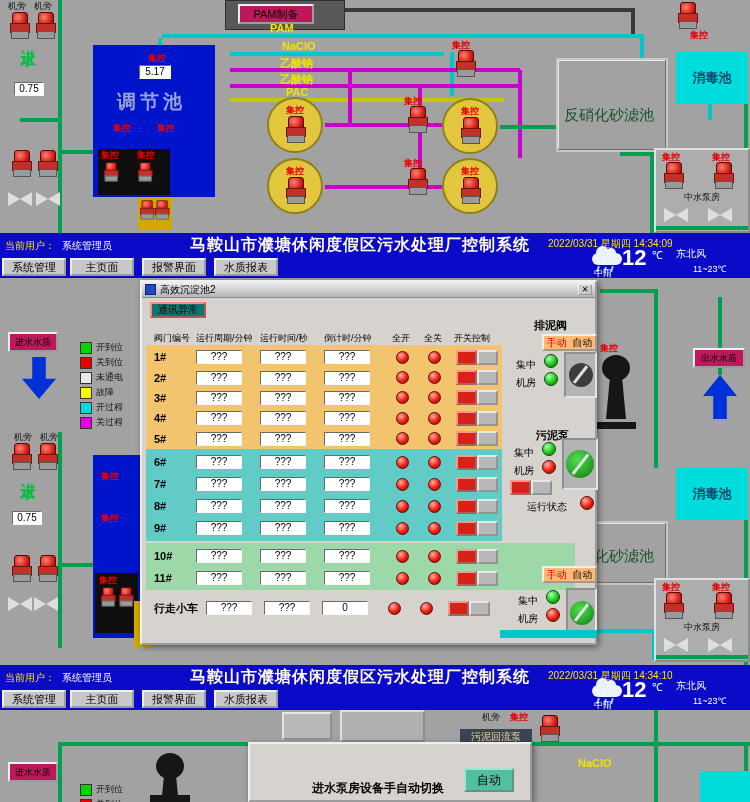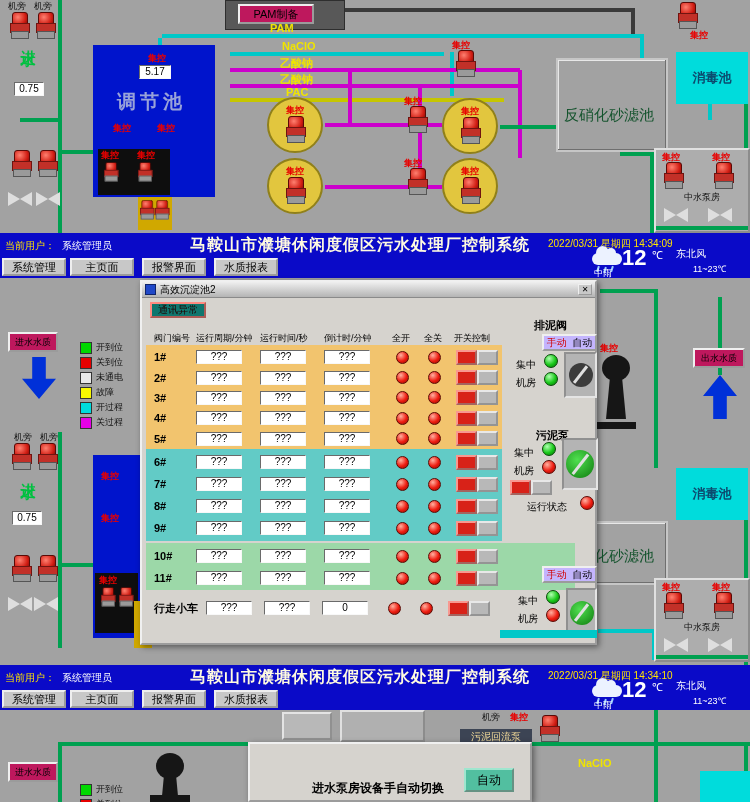--- a/index.html
+++ b/index.html
@@ -96,21 +96,21 @@
   .vid{width:42px;font-size:11px;font-weight:bold;color:#000;flex:none}
   .vbox{width:46px;height:14px;margin-right:18px;background:#fff;border:1px solid;border-color:#6a6a6a #f8f8f8 #f8f8f8 #6a6a6a;font-size:10px;line-height:12px;text-align:center;color:#000;box-sizing:border-box;flex:none}
   .vled{position:static;width:13px;height:13px;flex:none}
   .vled.one{margin:0 19px 0 8px}
   .vled.two{margin-right:15px}
   .sw{display:flex;width:42px;height:15px;flex:none}
   .sw i{flex:1;box-sizing:border-box}
   .sw .on{background:#d82218;border:2px outset #f89890}
   .sw .off{background:#b8b8b8;border:2px outset #e8e8e8}
   .swab{position:absolute}
-  .ma{position:absolute;display:flex;background:#c4b5fd;border:2px outset #efefef;box-sizing:border-box}
+  .ma{position:absolute;display:flex;background:#fdba74;border:2px outset #efefef;box-sizing:border-box}
   .ma span{flex:1;font-size:10px;text-align:center;line-height:13px;white-space:nowrap}
   .ma .m{color:#d00000}.ma .a{color:#000}
   .rot{position:absolute;background:#b4b4b4;border:2px inset #e4e4e4;box-sizing:border-box}
   .knob{position:absolute;left:50%;top:50%;transform:translate(-50%,-50%);border-radius:50%}
   .knob::after{content:"";position:absolute;left:45%;top:6%;width:12%;height:88%;background:#e0e0e0;transform:rotate(38deg)}
   .knob.dk{background:#3c3c3c}
   .knob.gn{background:radial-gradient(circle at 40% 35%,#50e050,#0e7a0e)}
   .plabel{position:absolute;font-size:11px;font-weight:bold;color:#000;white-space:nowrap}
   .slabel{position:absolute;font-size:10px;color:#000;white-space:nowrap}
   .vtext{position:absolute;writing-mode:vertical-rl;letter-spacing:2px;color:#00c040;font-weight:bold;font-size:15px}

